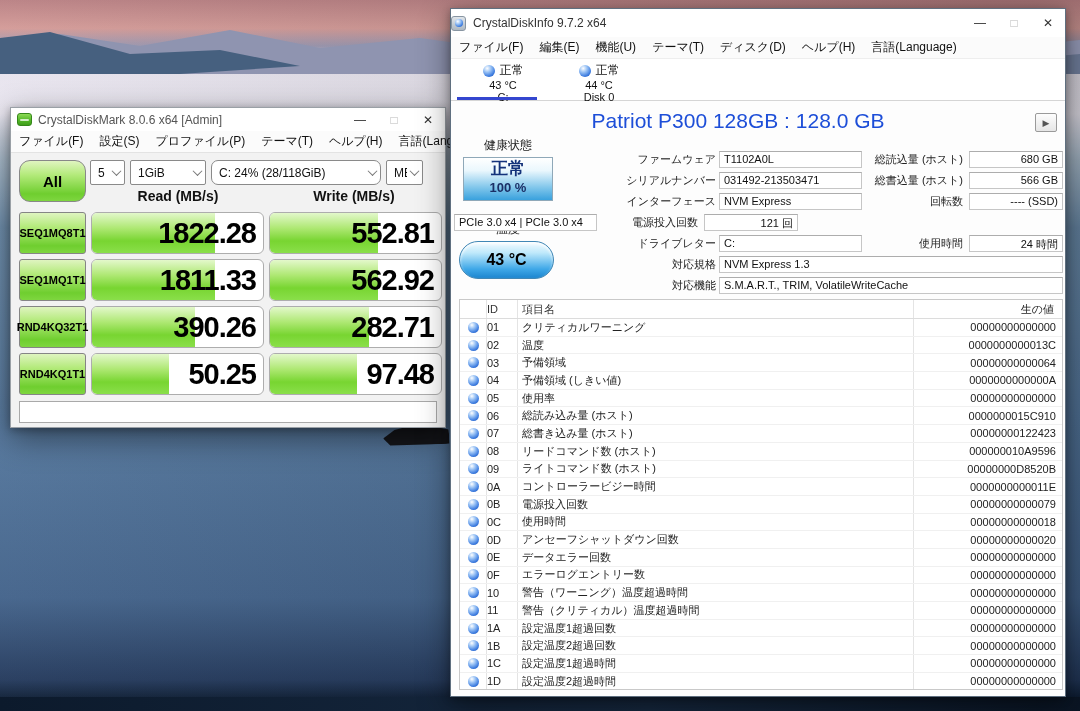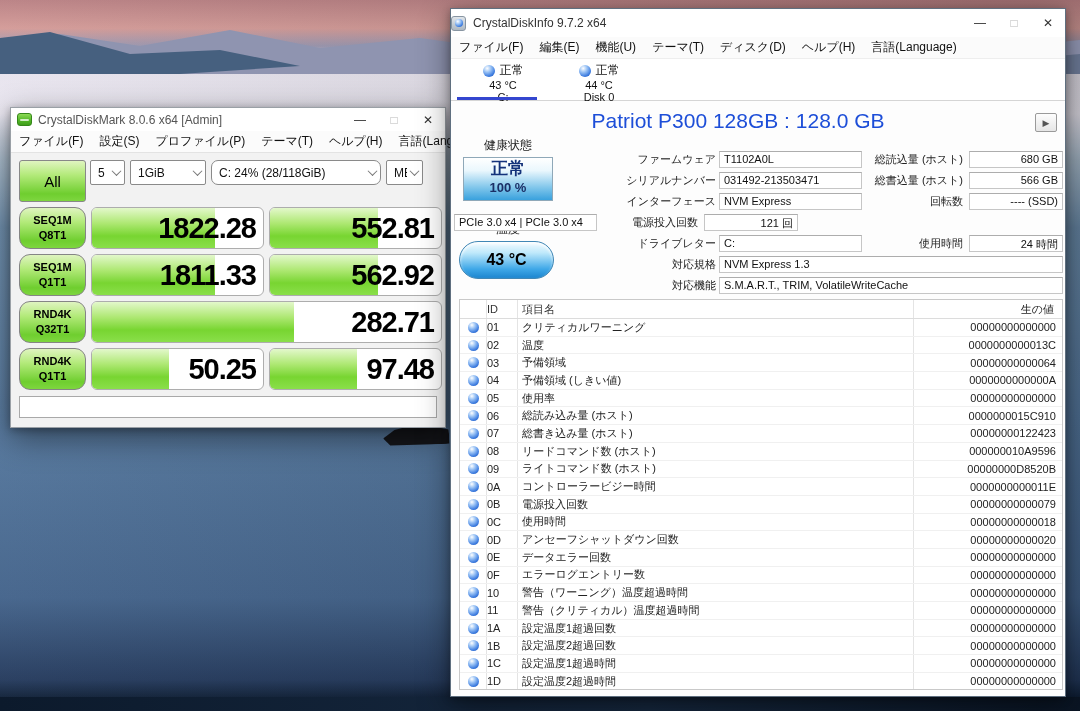--- a/index.html
+++ b/index.html
@@ -38,37 +38,37 @@
   #cdm .titlebar { height:23px; padding-left:6px; }
   #cdm .title-text { color:#555; }
   .cdm-app-icon { width:15px; height:13px; margin-right:6px; border-radius:3px;
     background:linear-gradient(180deg,#8ddb55 0%,#55b82a 55%,#3f9e1a 100%);
     border:1px solid #35871a; position:relative; }
   .cdm-app-icon::after { content:""; position:absolute; left:2px; right:2px; top:5px; height:2px;
     background:rgba(255,255,255,.75); border-radius:1px; }
   #cdm .menubar { height:22px; }
   .cdm-body { padding:7px 3px 0 8px; }
   .cdm-top { display:flex; }
-  .all-btn { width:67px; height:42px; border:1px solid #888; border-radius:3px;
+  .all-btn { width:67px; height:42px; border:1px solid #888; border-radius:11px;
     background:linear-gradient(180deg,#e0f5c0 0%,#b3ea7a 35%,#6fce2f 82%,#7ed63f 100%);
-    font-size:15px; font-weight:normal; color:#000; display:flex; align-items:center; justify-content:center; }
+    font-size:15px; font-weight:bold; color:#000; display:flex; align-items:center; justify-content:center; }
   .cdm-top-right { flex:1; margin-left:4px; }
   .dd-row { display:flex; gap:5px; height:25px; }
   .dd { background:#fff; border:1px solid #8a8a8a; border-radius:2px; display:flex;
         align-items:center; font-size:12px; color:#111; padding:0 4px 0 7px; position:relative; }
   .dd-label { flex:1; white-space:nowrap; overflow:hidden; }
   .chev { width:7px; height:7px; border-right:1.4px solid #777; border-bottom:1.4px solid #777;
           transform:rotate(45deg) translate(-1px,-1px); margin-left:4px; flex:none; }
   .dd-count { width:35px; } .dd-size { width:76px; } .dd-target { width:170px;border-radius:7px; } .dd-unit { width:37px; }
   .hdr-row { display:flex; height:22px; align-items:center; }
   .hdr-row span { flex:1; text-align:center; font-size:14px; font-weight:bold; color:#111; }
   .bench-row { display:flex; gap:5px; height:42px; margin-top:5px; }
-  .bench-label { width:67px; border:1px solid #858585; border-radius:11px; flex:none;
+  .bench-label { width:67px; border:1px solid #858585; border-radius:3px; flex:none;
     background:linear-gradient(180deg,#dff4c0 0%,#b3ea7a 35%,#6fce2f 82%,#7ed63f 100%);
-    display:flex; flex-direction:column; align-items:center; justify-content:center;
+    display:flex; flex-direction:row; align-items:center; justify-content:center;
     font-size:11px; font-weight:bold; color:#000; line-height:1.35; }
   .bench-cell { flex:1; border:1px solid #adadad; border-radius:6px; background:#fff;
     position:relative; overflow:hidden; }
   .fill { position:absolute; left:0; top:0; bottom:0; width:0;
     background:linear-gradient(180deg,#e3f8cb 0%,#aee873 38%,#78d531 70%,#8adf4a 100%); }
   .bench-num { position:absolute; right:7px; top:0; bottom:0; display:flex; align-items:center;
     font-size:29px; font-weight:bold; color:#000; letter-spacing:-1px; }
   .cdm-status { margin:6px 5px 0 0; height:22px; background:#fff; border:1px solid #a9a9a9;
     font-size:11px; color:#333; padding:3px 5px; }
 
@@ -172,20 +172,24 @@
           </div>
           <div class="dd dd-target">
             <span class="dd-label">C: 24% (28/118GiB)</span>
             <span class="chev"></span>
           </div>
           <div class="dd dd-unit">
             <span class="dd-label">MB/s</span>
             <span class="chev"></span>
           </div>
         </div>
+        <div class="hdr-row">
+          <span>Read (MB/s)</span>
+          <span>Write (MB/s)</span>
+        </div>
       </div>
     </div>
 
     <div class="bench-row">
       <div class="bench-label">
         <span>SEQ1M</span>
         <span>Q8T1</span>
       </div>
       <div class="bench-cell">
         <div class="fill" style="width: 72%;"></div>
@@ -209,20 +213,24 @@
       <div class="bench-cell">
         <div class="fill" style="width: 63%;"></div>
         <div class="bench-num">562.92</div>
       </div>
     </div>
 
     <div class="bench-row">
       <div class="bench-label">
         <span>RND4K</span>
         <span>Q32T1</span>
+      </div>
+      <div class="bench-cell">
+        <div class="fill" style="width: 60%;"></div>
+        <div class="bench-num">390.26</div>
       </div>
       <div class="bench-cell">
         <div class="fill" style="width: 58%;"></div>
         <div class="bench-num">282.71</div>
       </div>
     </div>
 
     <div class="bench-row">
       <div class="bench-label">
         <span>RND4K</span>

